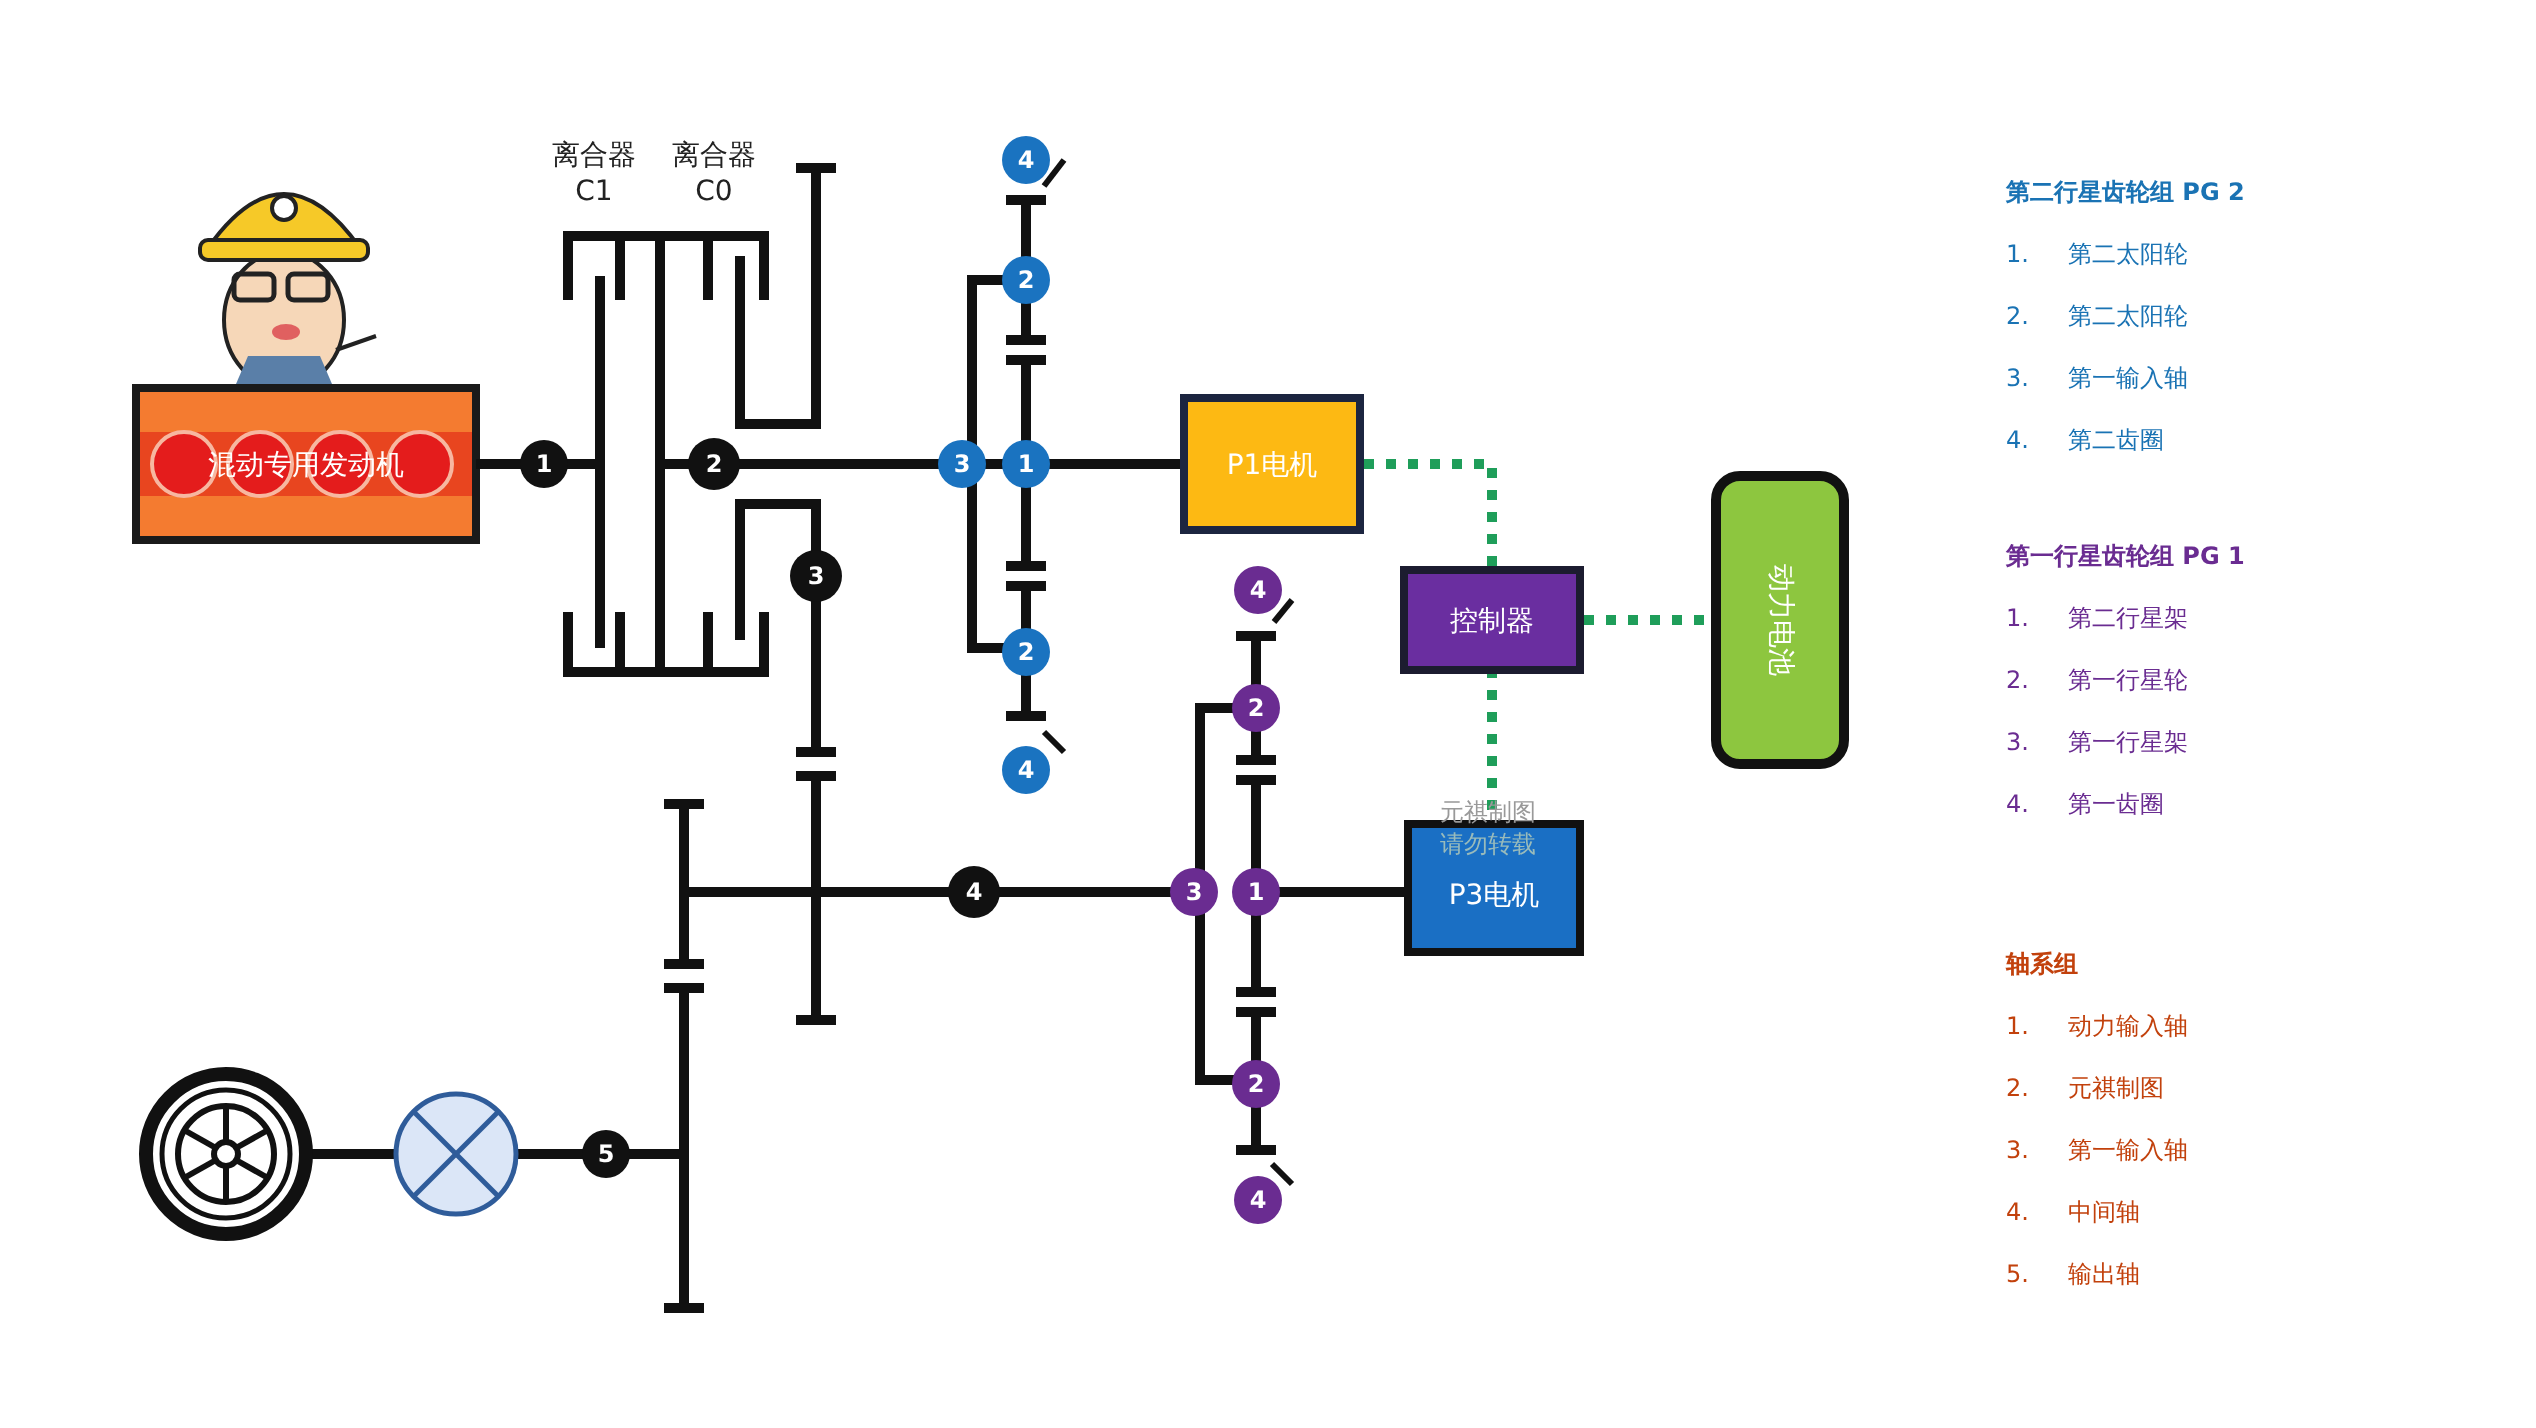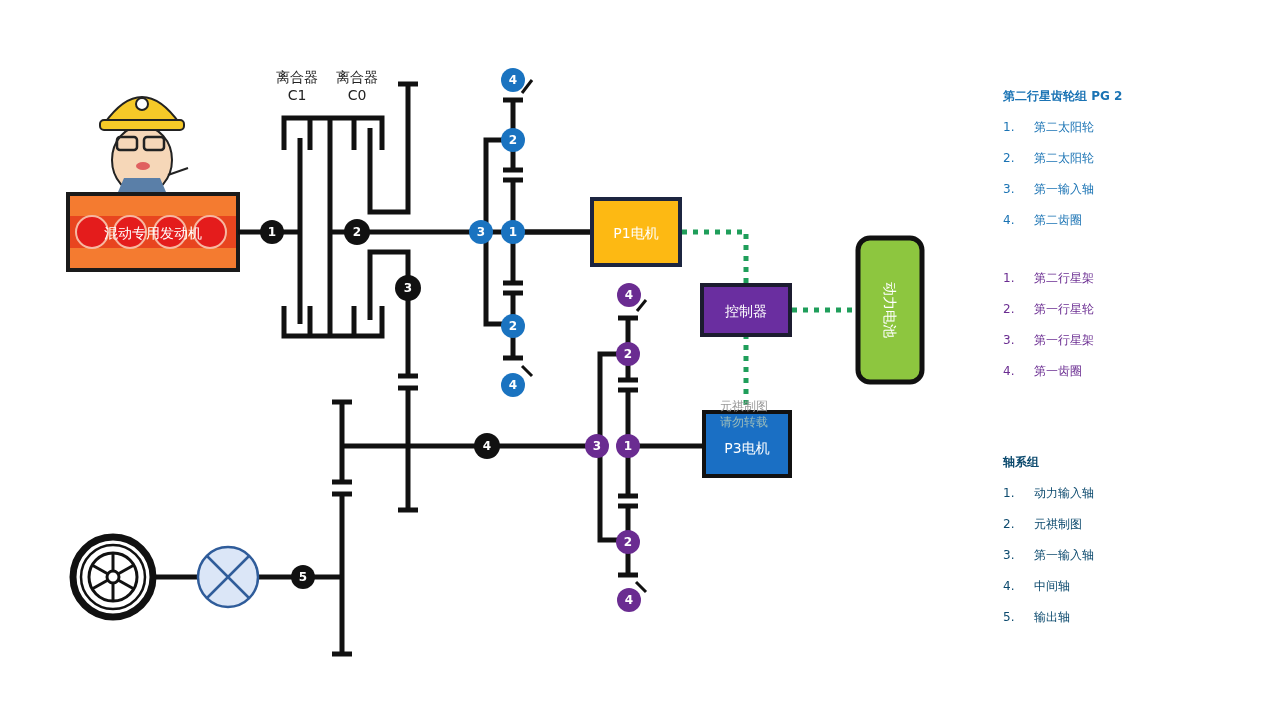--- a/index.html
+++ b/index.html
@@ -7,21 +7,21 @@
   #diagram { position:absolute; left:0; top:0; width:1268px; height:714px; }
   .node-text { font-family:"DejaVu Sans", sans-serif; font-size:12px; font-weight:bold; fill:#ffffff; text-anchor:middle; dominant-baseline:central; }
   .lbl { font-family:"DejaVu Sans", sans-serif; font-size:14px; fill:#222; text-anchor:middle; }
   .box-text { font-family:"DejaVu Sans", sans-serif; font-size:14px; fill:#ffffff; text-anchor:middle; dominant-baseline:central; }
   .legend { position:absolute; left:1003px; font-family:"DejaVu Sans", sans-serif; font-size:12px; }
   .legend .title { font-weight:bold; height:31px; line-height:20px; }
   .legend .item { height:31px; line-height:20px; display:flex; }
   .legend .num { width:31px; }
   #legend-pg2 { top:86px; color:#1a73b4; }
   #legend-pg1 { top:268px; color:#6a2c91; }
-  #legend-shaft { top:452px; color:#0c4a6e; }
+  #legend-shaft { top:472px; color:#c2410c; }
 </style>
 </head>
 <body>
 
 <svg id="diagram" width="1268" height="714" viewBox="0 0 1268 714" xmlns="http://www.w3.org/2000/svg">
 
   <g>
     <ellipse cx="142" cy="160" rx="30" ry="34" fill="#f6d7b8" stroke="#222" stroke-width="2"></ellipse>
     <path d="M104 124 Q142 70 180 124 Z" fill="#f6c928" stroke="#222" stroke-width="2"></path>
     <rect x="100" y="120" width="84" height="10" rx="4" fill="#f6c928" stroke="#222" stroke-width="2"></rect>
@@ -245,20 +245,21 @@
       <span class="num">3.</span>
       <span>第一输入轴</span>
     </div>
   <div class="item">
       <span class="num">4.</span>
       <span>第二齿圈</span>
     </div>
 </div>
 
 <div class="legend" id="legend-pg1">
+  <div class="title">第一行星齿轮组 PG 1</div>
   <div class="item">
       <span class="num">1.</span>
       <span>第二行星架</span>
     </div>
   <div class="item">
       <span class="num">2.</span>
       <span>第一行星轮</span>
     </div>
   <div class="item">
       <span class="num">3.</span>

